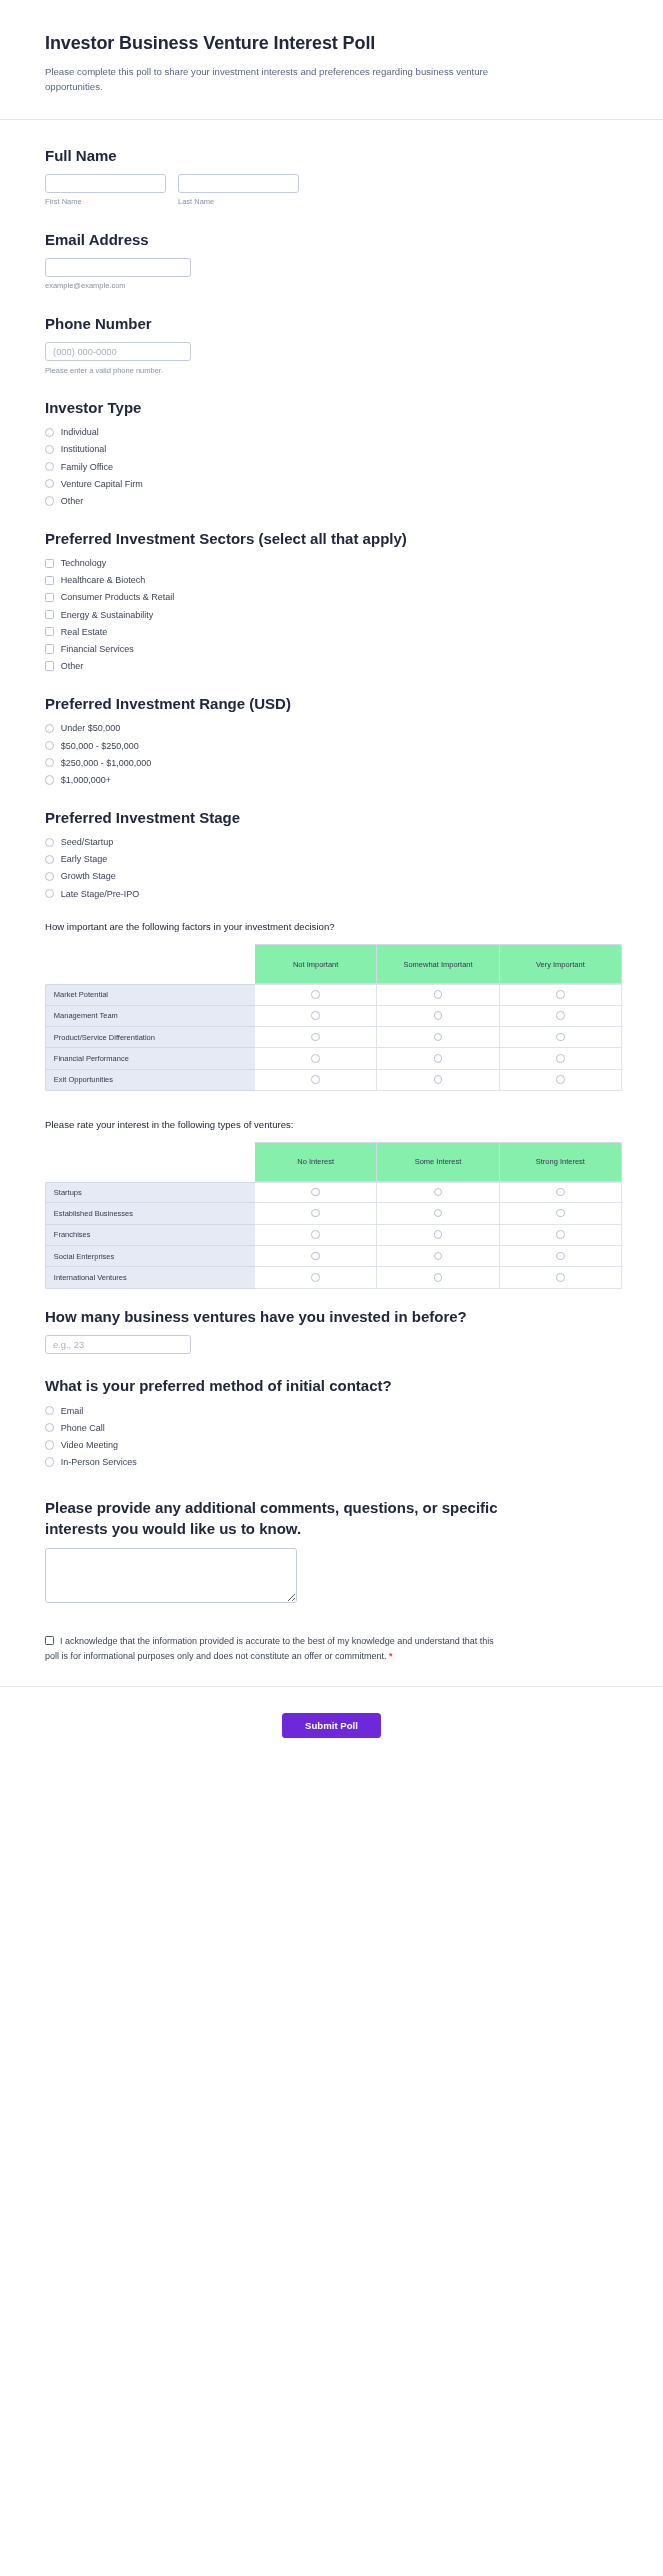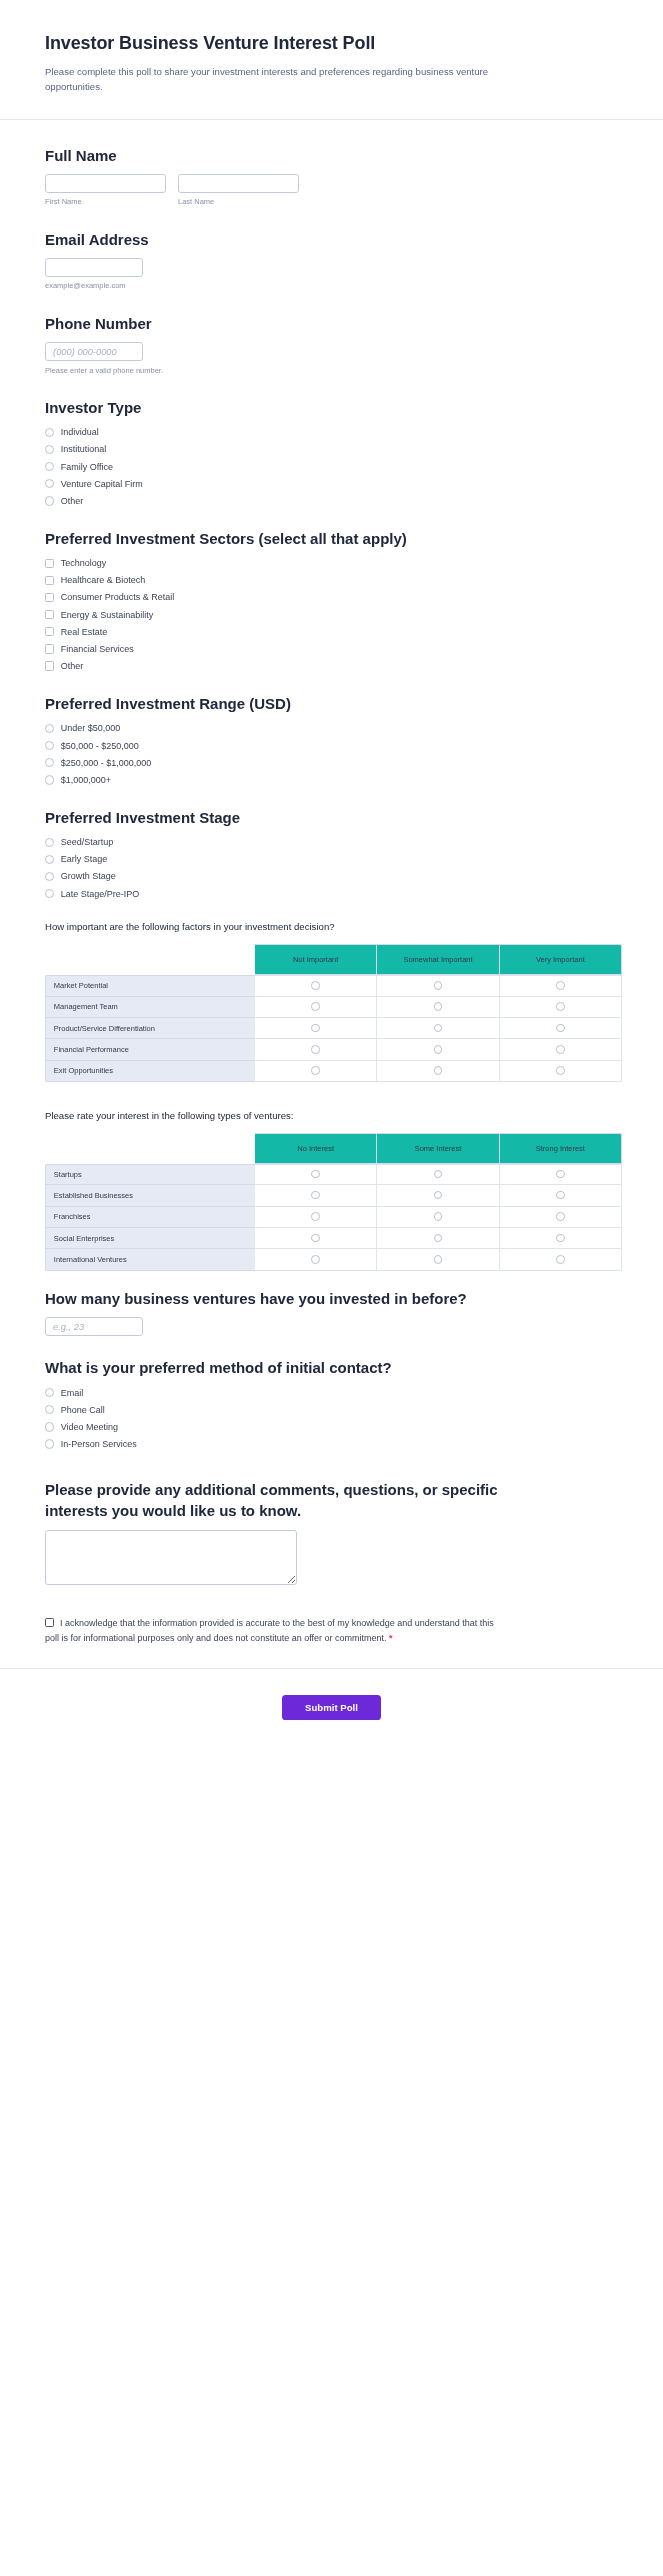--- a/index.html
+++ b/index.html
@@ -63,21 +63,21 @@
     padding: 5.7px 7.1px;
     outline: none;
   }
   input.text-input { height: 19px; }
   input.text-input::placeholder, textarea.text-input::placeholder { color: #a9b1c6; }
 
   .name-row { display: flex; gap: 12px; }
   .name-col { width: 121px; }
   .name-col input { width: 121px; }
 
-  .w170 { width: 98px; font-style: italic; }
+  .w170 { width: 146px; }
 
   textarea.comments {
     width: 252px; height: 55px; resize: vertical;
     line-height: 1.5;
   }
 
   
   .choice-list { margin-top: 1.4px; }
   .choice-row {
     display: flex;
@@ -119,29 +119,29 @@
     border-spacing: 0;
     width: 577px;
     table-layout: fixed;
   }
   table.matrix th.corner {
     width: 210px;
     background: transparent;
     border: none;
   }
   table.matrix th.opt {
-    background: #14b8a6;
+    background: #86efac;
     border-top: 0.7px solid #d3d9e8;
     border-right: 0.7px solid #d3d9e8;
     border-bottom: 0.7px solid #d3d9e8;
     font-size: 7.5px;
     font-weight: normal;
     color: #33394c;
     text-align: center;
-    height: 31px;
+    height: 40px;
     padding: 2.9px 4.3px;
   }
   table.matrix th.opt:first-of-type {
     border-left: 0.7px solid #d3d9e8;
     border-top-left-radius: 2.1px;
   }
   table.matrix th.opt:last-of-type { border-top-right-radius: 2.1px; }
 
   table.matrix td.rowlabel {
     background: #e6eaf5;

